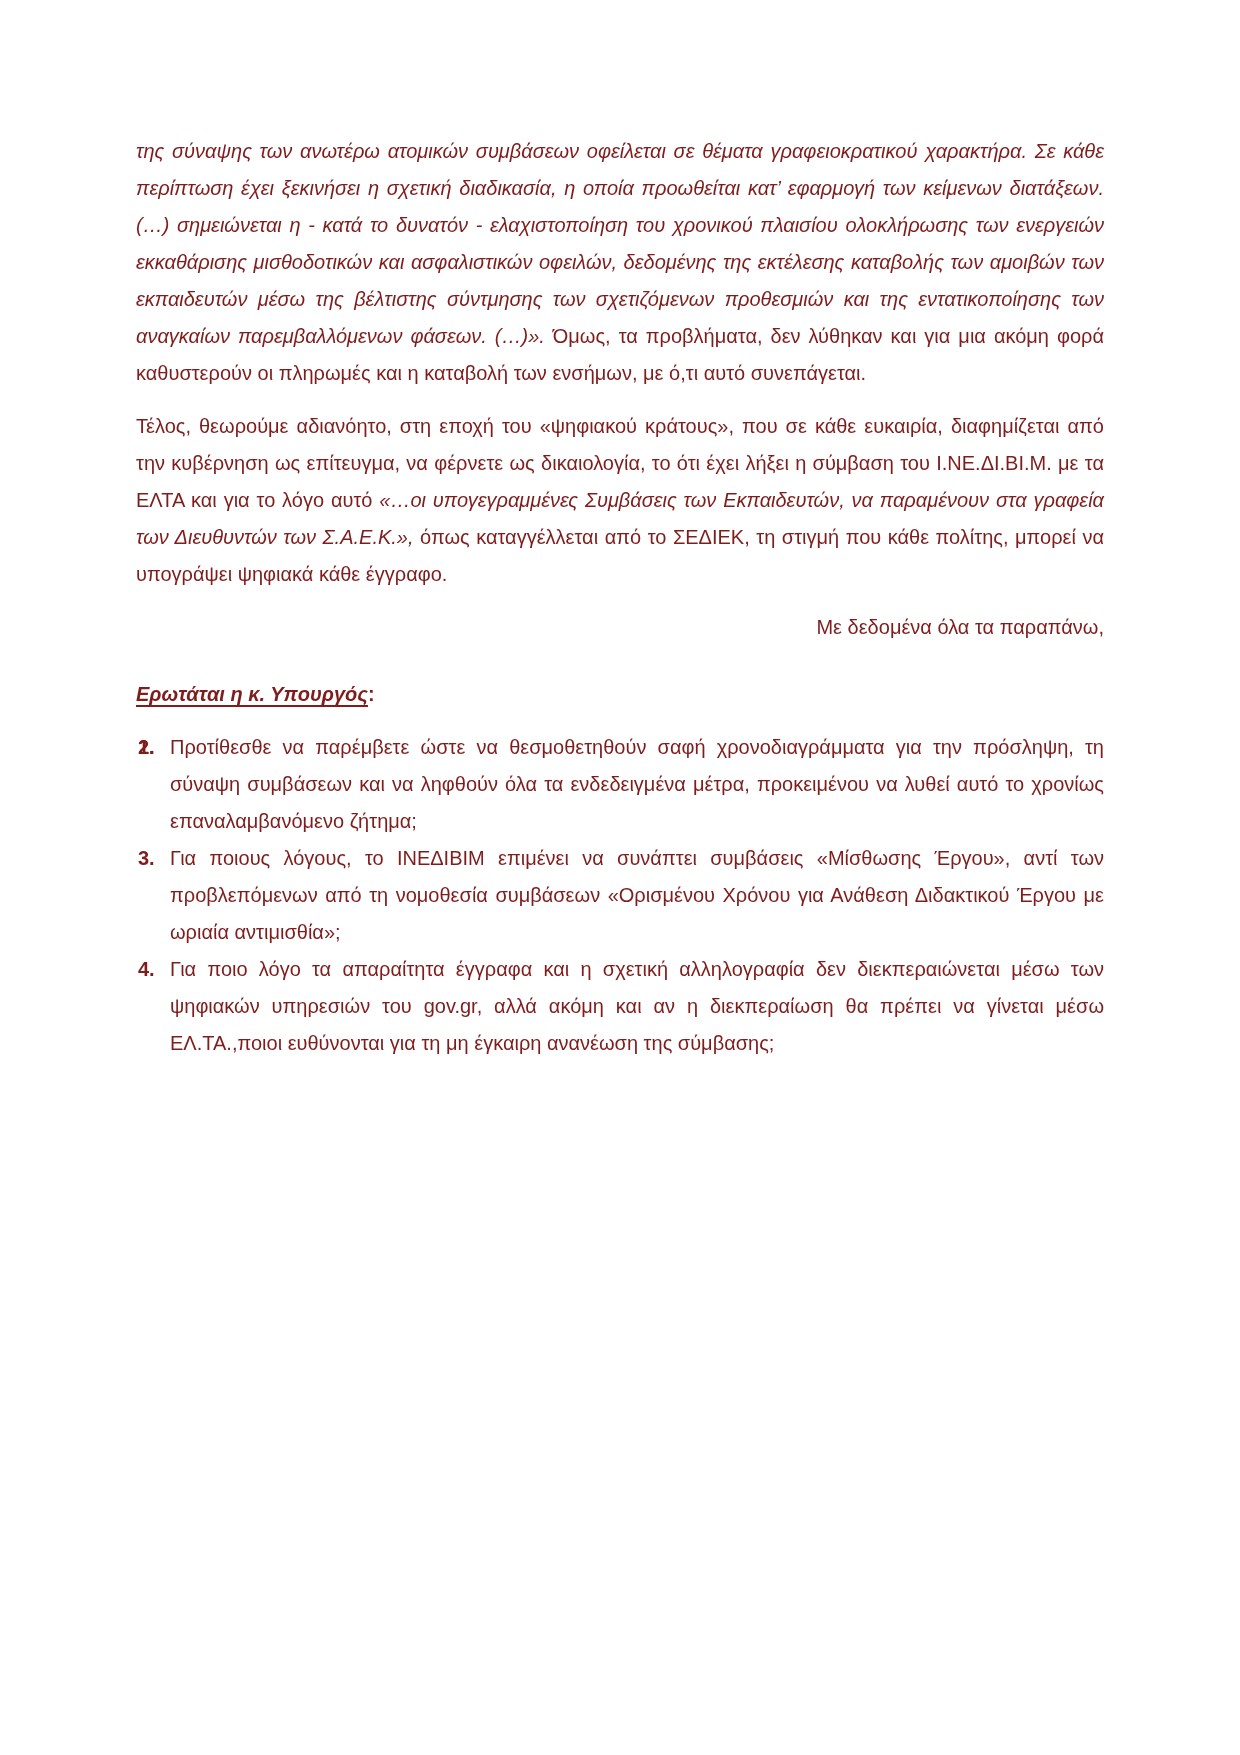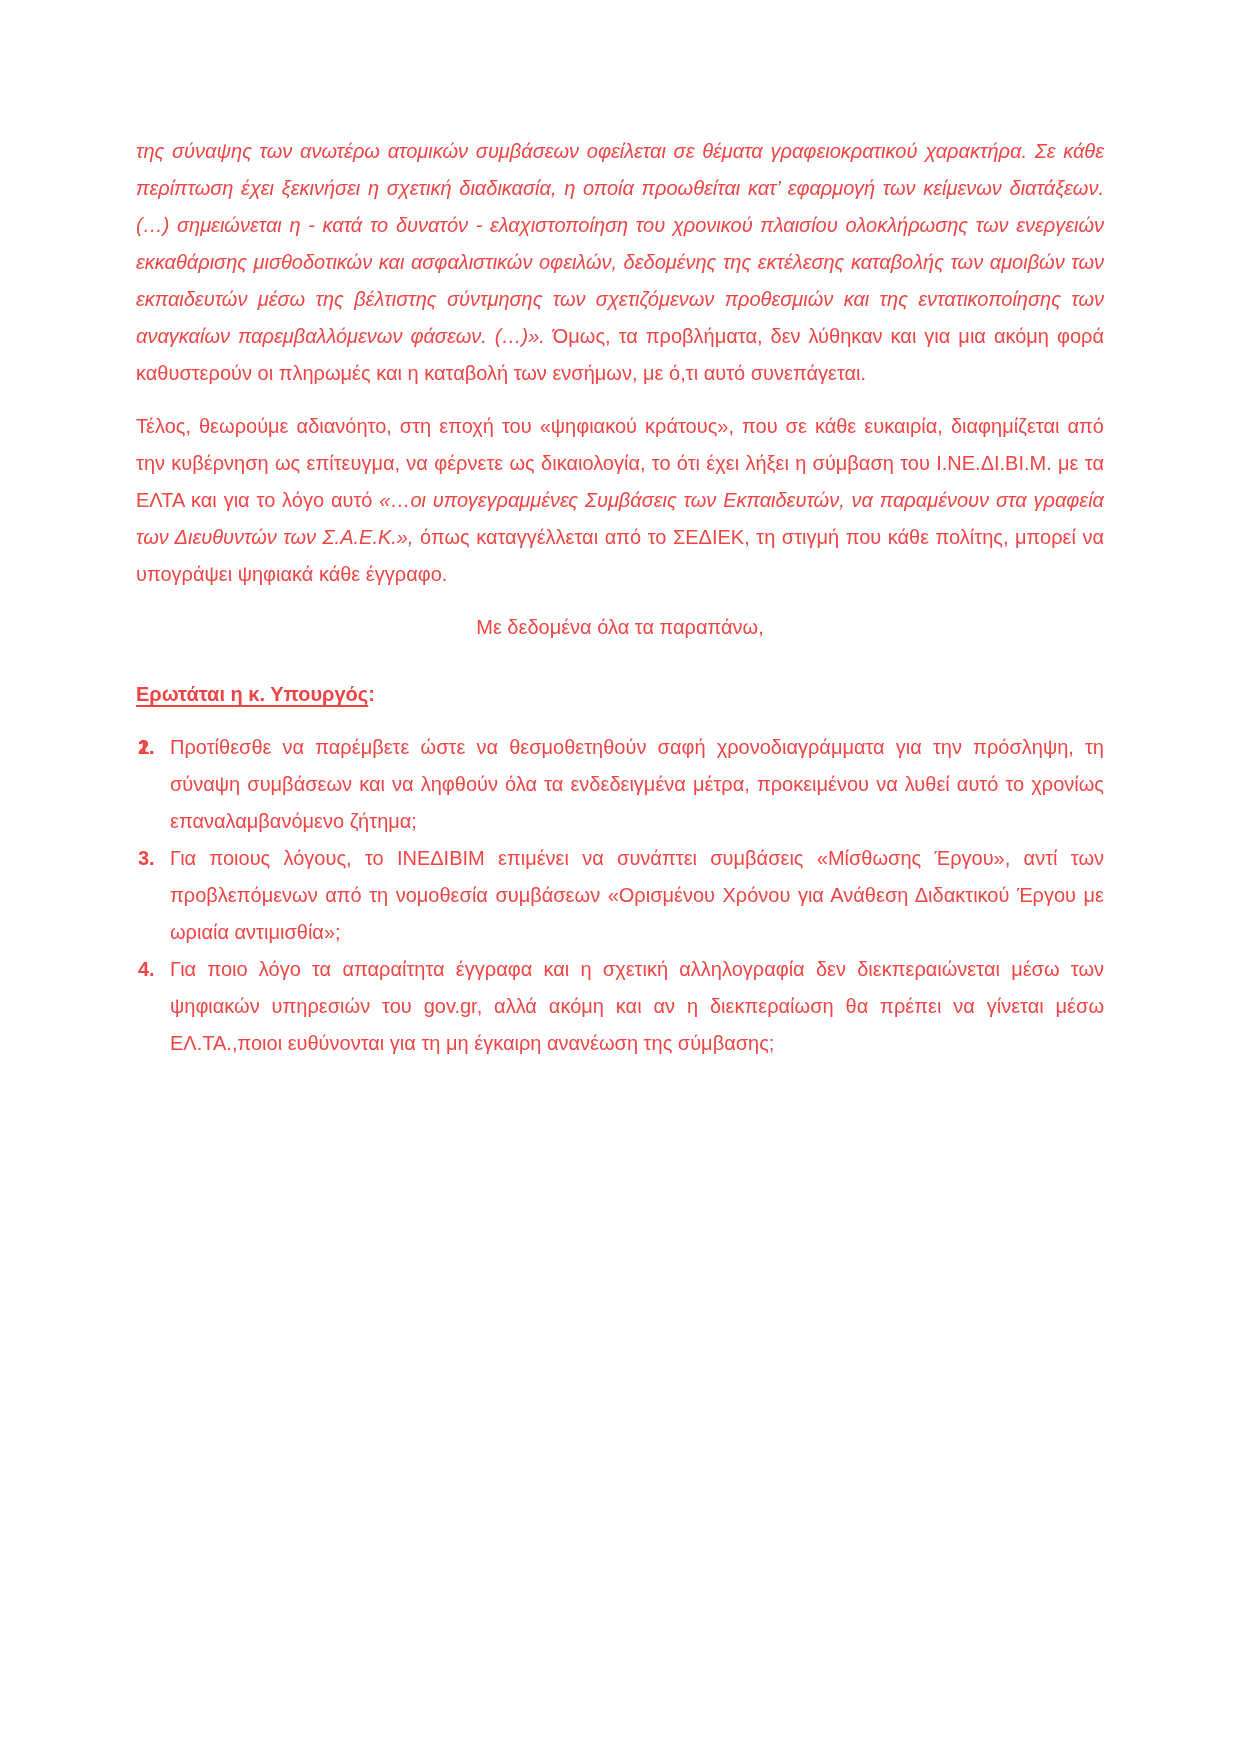--- a/index.html
+++ b/index.html
@@ -11,34 +11,34 @@
     position: relative;
     width: 1240px;
     height: 1755px;
     margin: 0 auto;
     background: #ffffff;
     box-sizing: border-box;
     padding: 133px 136px 0 136px;
     font-family: "Liberation Sans", sans-serif;
     font-size: 20px;
     line-height: 37px;
-    color: #ef4444;
+    color: #7f1d1d;
     overflow: hidden;
   }
   p { margin: 0; text-align: justify; }
   .italic { font-style: italic; }
   .para-quote   { margin-bottom: 16px; }
   .para-telos   { margin-bottom: 16px; }
-  .para-premise { margin-bottom: 0; text-align: center; }
+  .para-premise { margin-bottom: 0; text-align: right; }
   .questions-heading {
     margin-top: 30px;
     font-weight: bold;
     text-align: left;
   }
-  .questions-heading .u { text-decoration: underline; text-underline-offset: 4px; }
+  .questions-heading .u { text-decoration: underline; text-underline-offset: 4px; font-style: italic; }
   .questions-list { margin-top: 16px; }
   .q-item {
     position: relative;
     padding-left: 34px;
     text-align: justify;
   }
   .q-num {
     position: absolute;
     left: 2px;
     top: 0;

